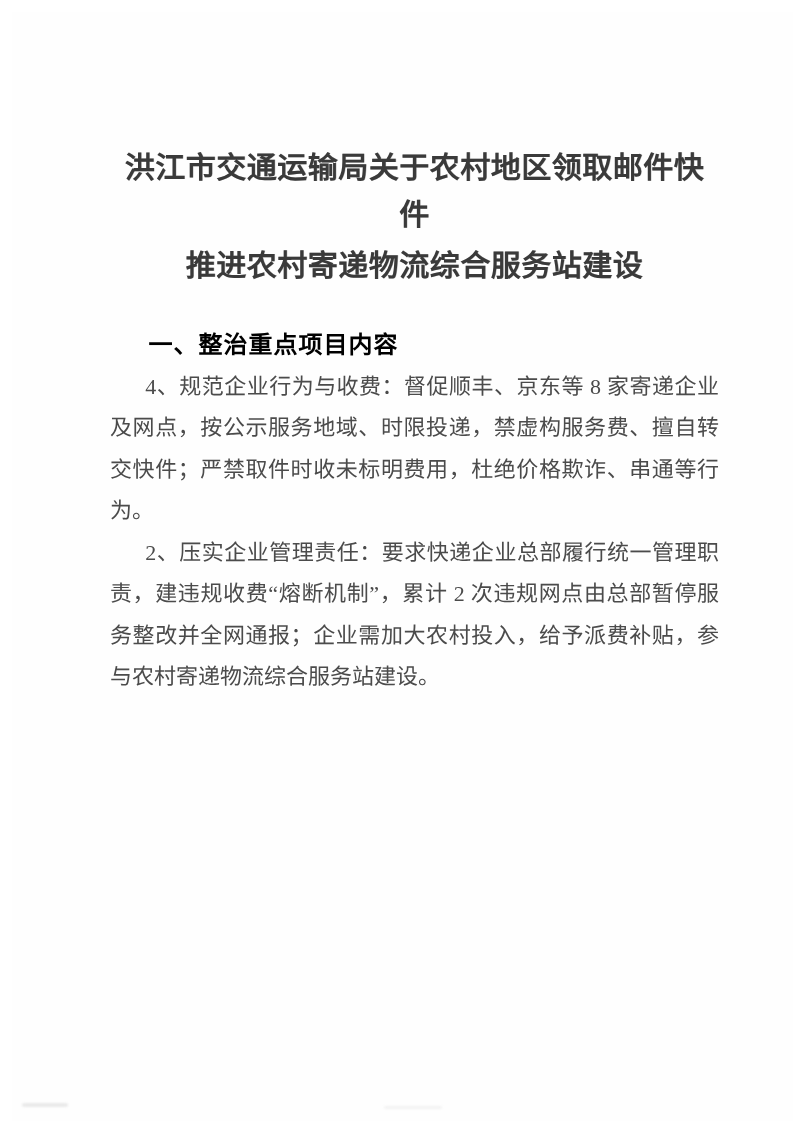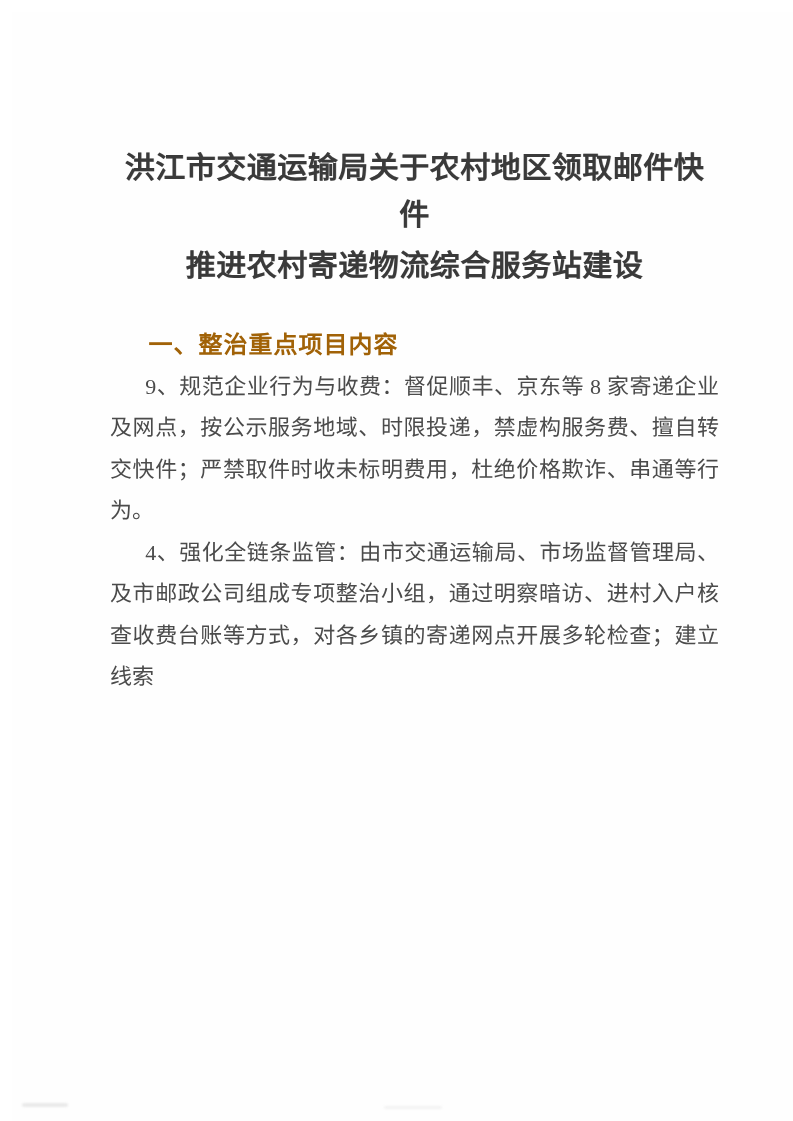--- a/index.html
+++ b/index.html
@@ -66,45 +66,45 @@
     text-justify: inter-ideograph;
   }
   .para {
     text-indent: 1.6em;
     margin: 0;
   }
   .section-heading {
     font-family: "Liberation Sans", "DejaVu Sans", sans-serif;
     font-weight: bold;
     font-size: 24px;
-    color: #a16207;
+    color: #000000;
     letter-spacing: 1px;
   }
 </style>
 </head>
 <body>
 
 <div class="page">
 
   <div class="doc">
 
     <h1 class="title">
       <span class="title-line">洪江市交通运输局关于农村地区领取邮件快件</span>
       <span class="title-line">推进农村寄递物流综合服务站建设</span>
     </h1>
 
     <div class="body-text">
 
       <p class="para section-heading">一、整治重点项目内容</p>
 
-      <p class="para">9、规范企业行为与收费：督促顺丰、京东等 8 家寄递企业及网点，按公示服务地域、时限投递，禁虚构服务费、擅自转交快件；严禁取件时收未标明费用，杜绝价格欺诈、串通等行为。</p>
+      <p class="para">4、规范企业行为与收费：督促顺丰、京东等 8 家寄递企业及网点，按公示服务地域、时限投递，禁虚构服务费、擅自转交快件；严禁取件时收未标明费用，杜绝价格欺诈、串通等行为。</p>
+
+      <p class="para">2、压实企业管理责任：要求快递企业总部履行统一管理职责，建违规收费“熔断机制”，累计 2 次违规网点由总部暂停服务整改并全网通报；企业需加大农村投入，给予派费补贴，参与农村寄递物流综合服务站建设。</p>
 
 
-
-      <p class="para">4、强化全链条监管：由市交通运输局、市场监督管理局、及市邮政公司组成专项整治小组，通过明察暗访、进村入户核查收费台账等方式，对各乡镇的寄递网点开展多轮检查；建立线索</p>
     </div>
 
   </div>
 
   <div class="scan-edge"></div>
   <div class="smudge smudge-1"></div>
   <div class="smudge smudge-2"></div>
 
 </div>
 

